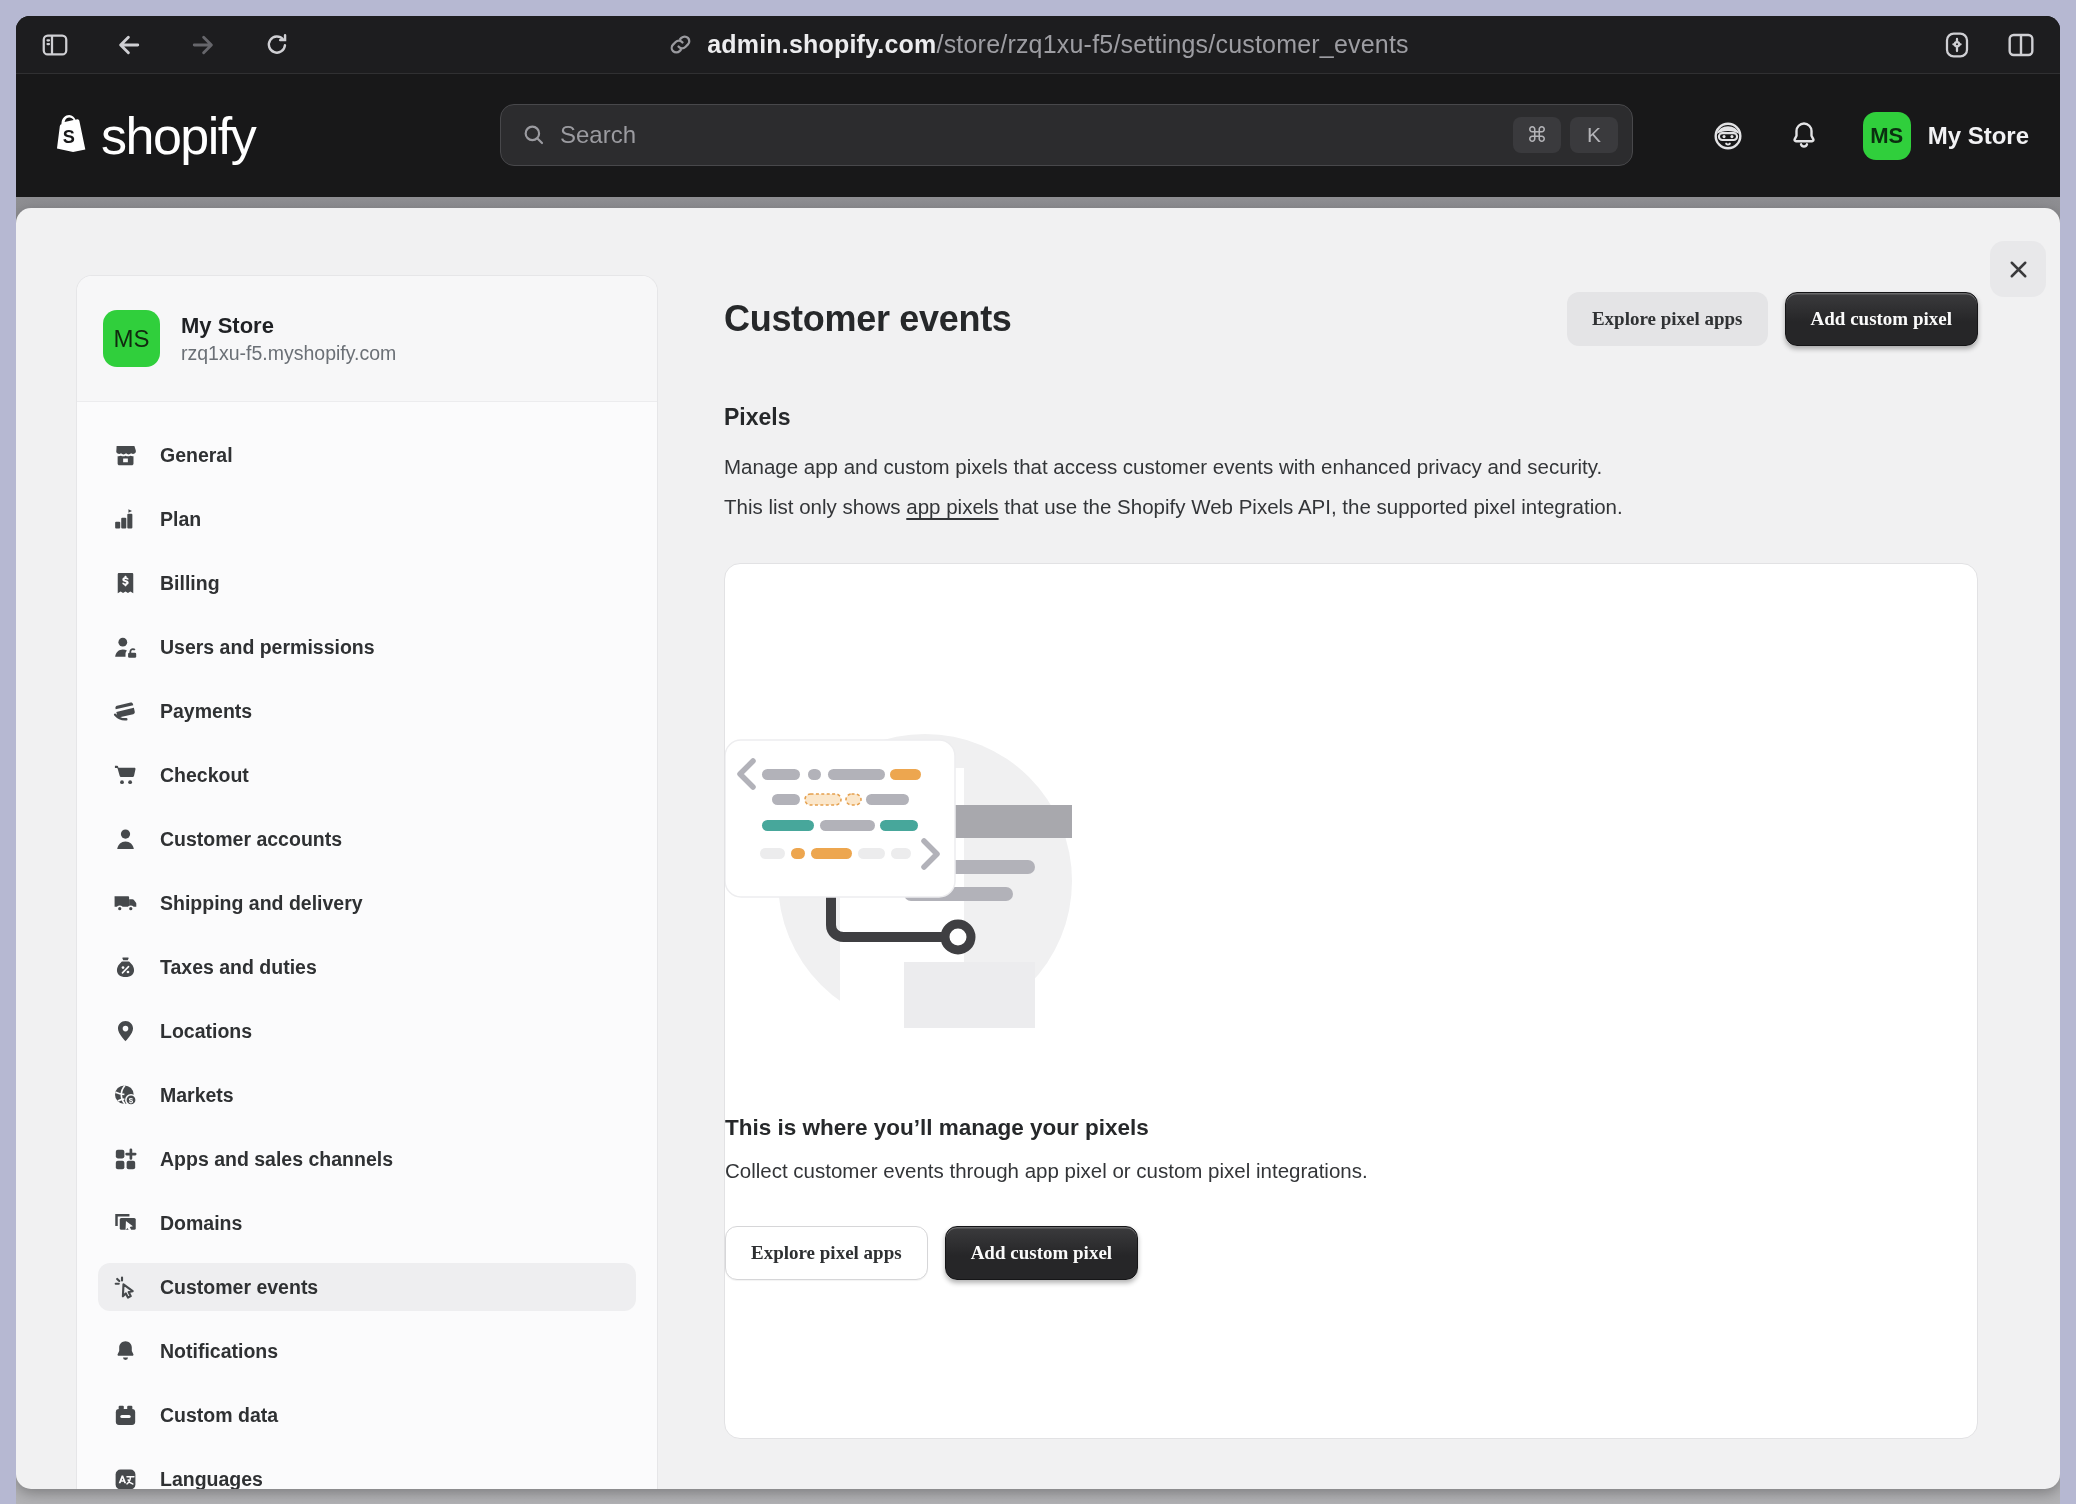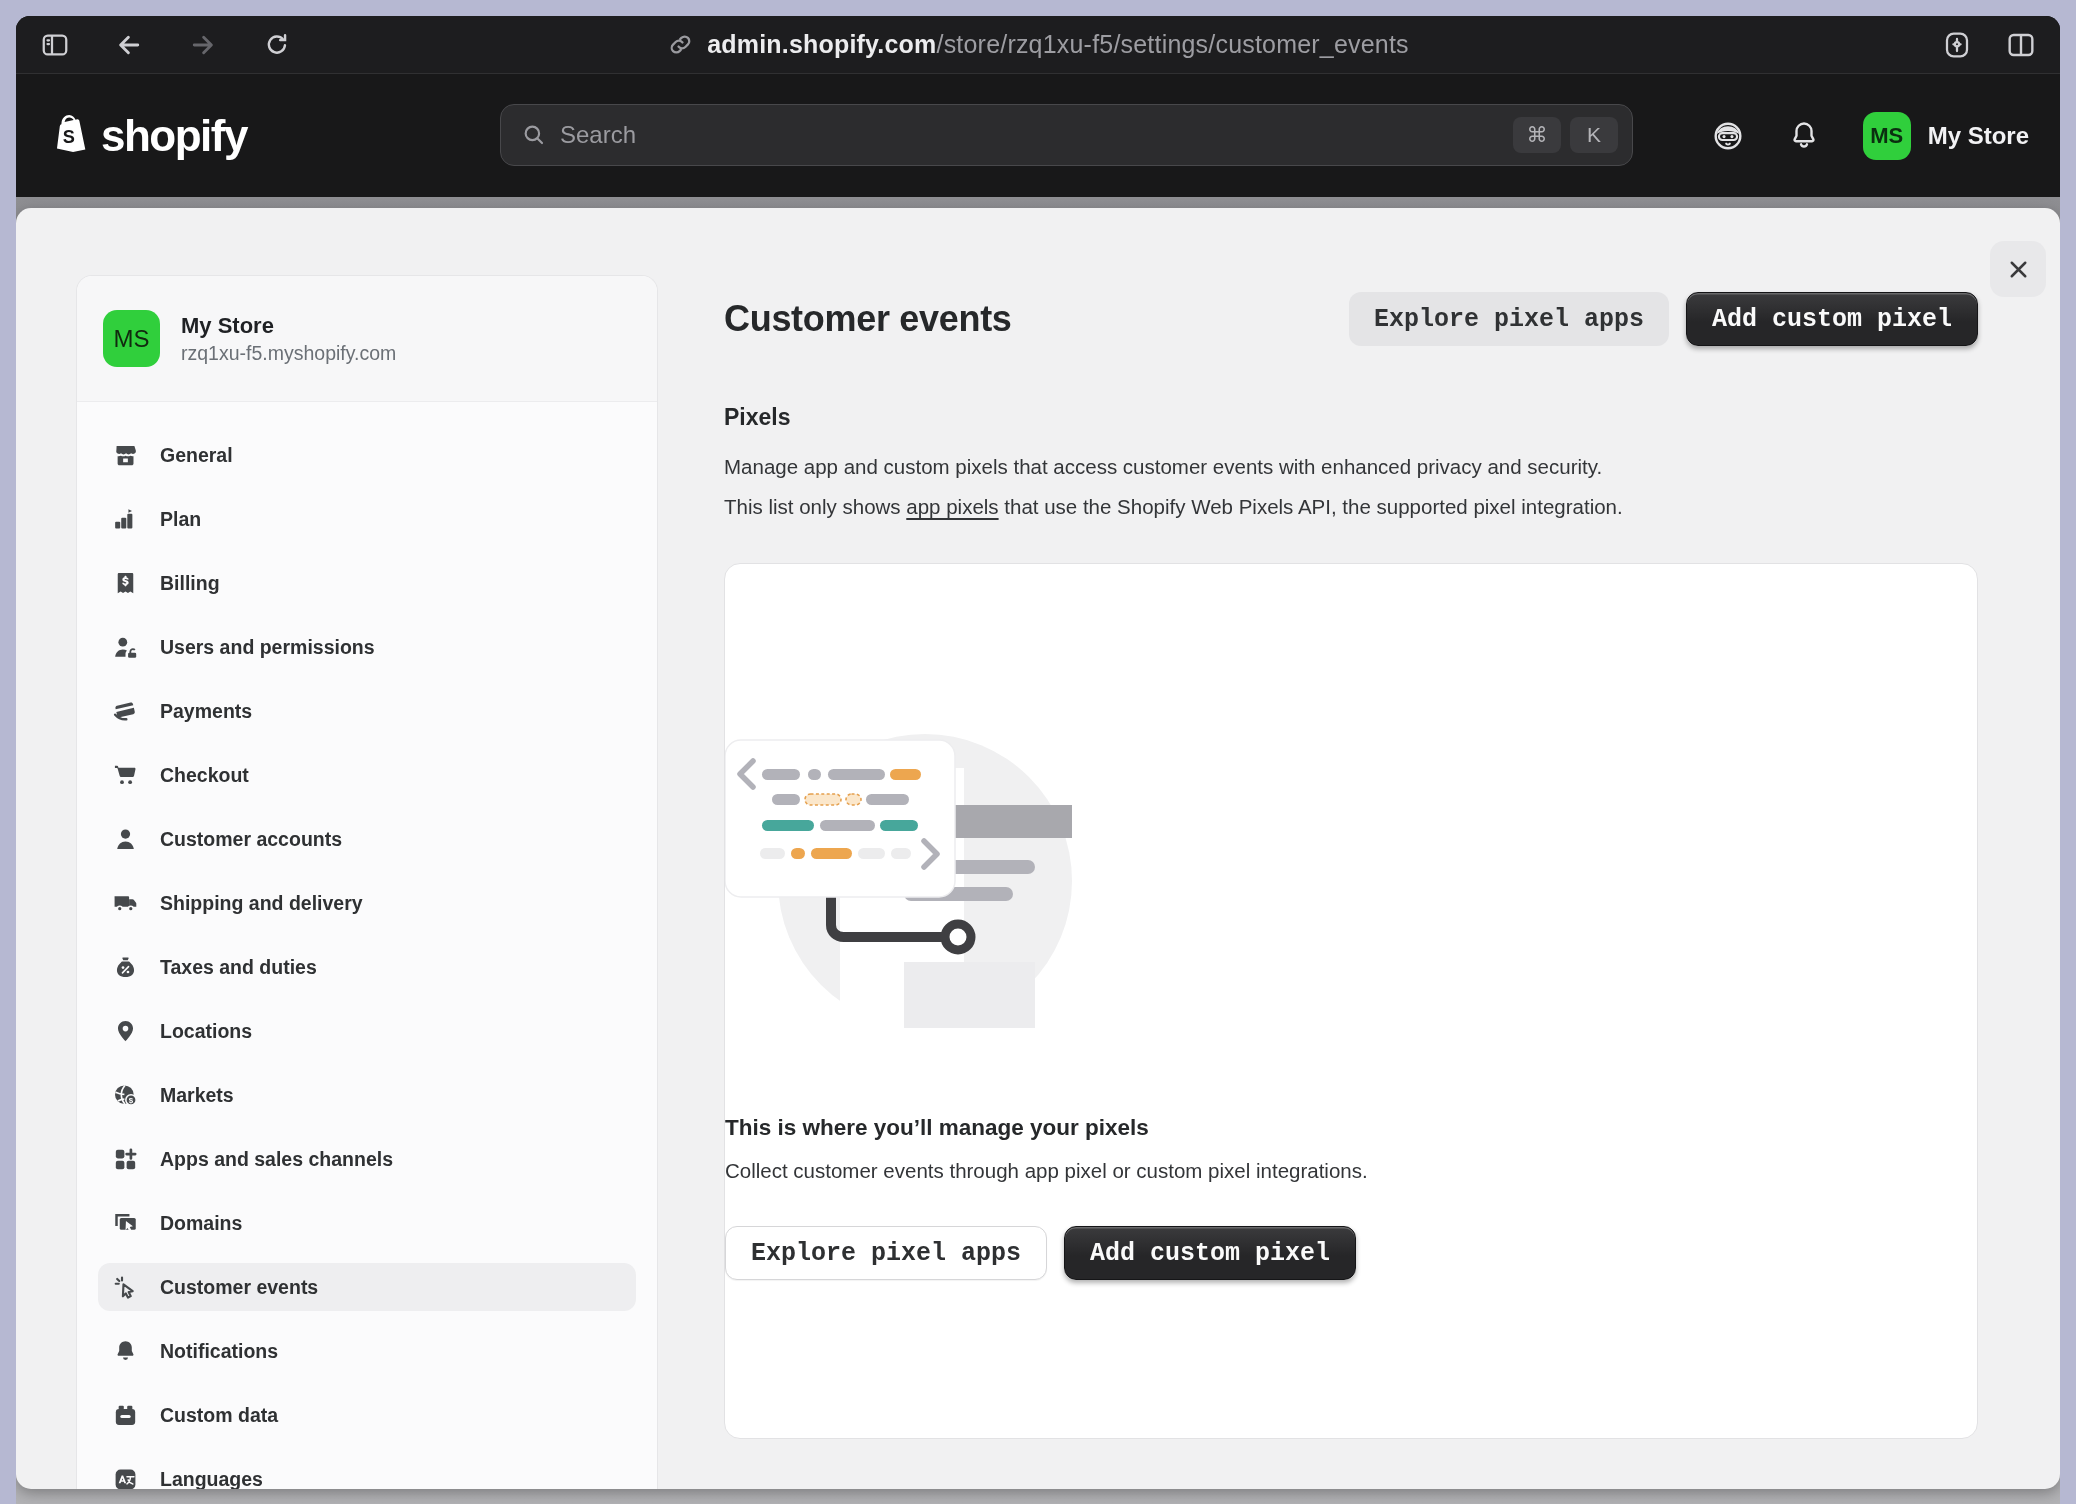--- a/index.html
+++ b/index.html
@@ -32,21 +32,21 @@
   }
   .url-text{font-size:25px;font-weight:600;color:#ececee;letter-spacing:.2px;}
   .url-text .path{color:#9d9da2;font-weight:500;}
   .tool-right{position:absolute;right:22px;top:0;bottom:0;display:flex;align-items:center;gap:30px;}
   
   .app-header{
     height:123px;flex:0 0 123px;background:#181819;
     display:flex;align-items:center;position:relative;
   }
   .logo{display:flex;align-items:center;gap:8px;margin-left:31px;}
-  .logo-text{color:#fff;font-size:44px;font-weight:700;letter-spacing:-1.5px;}
+  .logo-text{color:#fff;font-size:52px;font-weight:400;letter-spacing:-1.5px;}
   .search{
     position:absolute;left:484px;width:1133px;height:62px;top:30px;
     background:#2c2c2e;border:1px solid #48484b;border-radius:14px;
     display:flex;align-items:center;box-sizing:border-box;padding:0 14px 0 20px;
   }
   .search-ph{color:#9b9ba0;font-size:24px;margin-left:13px;flex:1;}
   .kbd{
     background:#3a3a3d;color:#b4b4b8;border-radius:8px;height:36px;min-width:36px;
     display:flex;align-items:center;justify-content:center;font-size:21px;padding:0 6px;
   }
@@ -98,22 +98,22 @@
   .main{position:absolute;left:708px;width:1254px;top:0;}
   .close-btn{
     position:absolute;top:33px;right:14px;width:56px;height:56px;border-radius:14px;
     background:#e8e8ea;display:flex;align-items:center;justify-content:center;cursor:pointer;
   }
   .page-head{margin-top:84px;display:flex;align-items:center;justify-content:space-between;height:54px;}
   .page-title{font-size:36px;font-weight:700;color:#26282a;letter-spacing:-.3px;}
   .head-actions{display:flex;gap:17px;}
   .btn{
     height:54px;border-radius:12px;display:flex;align-items:center;justify-content:center;
-    font-size:25px;font-weight:600;padding:0 25px;cursor:pointer;white-space:nowrap;
-    font-family:Liberation Mono, monospace;border:none;
+    font-size:19px;font-weight:600;padding:0 25px;cursor:pointer;white-space:nowrap;
+    font-family:Liberation Serif, serif;border:none;
   }
   .btn-gray{background:#e4e4e6;color:#303234;}
   .btn-dark{
     background:linear-gradient(180deg,#3b3b3d 0%,#262628 55%);
     color:#fafafa;border:1.5px solid #151517;
     box-shadow:inset 0 1.5px 0 rgba(255,255,255,.24),0 3px 5px rgba(0,0,0,.3);
   }
   .section-title{margin-top:58px;font-size:23px;font-weight:700;color:#26282a;line-height:26px;}
   .section-desc{margin-top:17px;font-size:20.5px;color:#333538;line-height:40px;}
   .section-desc a{color:#333538;text-decoration:underline;text-underline-offset:4px;cursor:pointer;}

